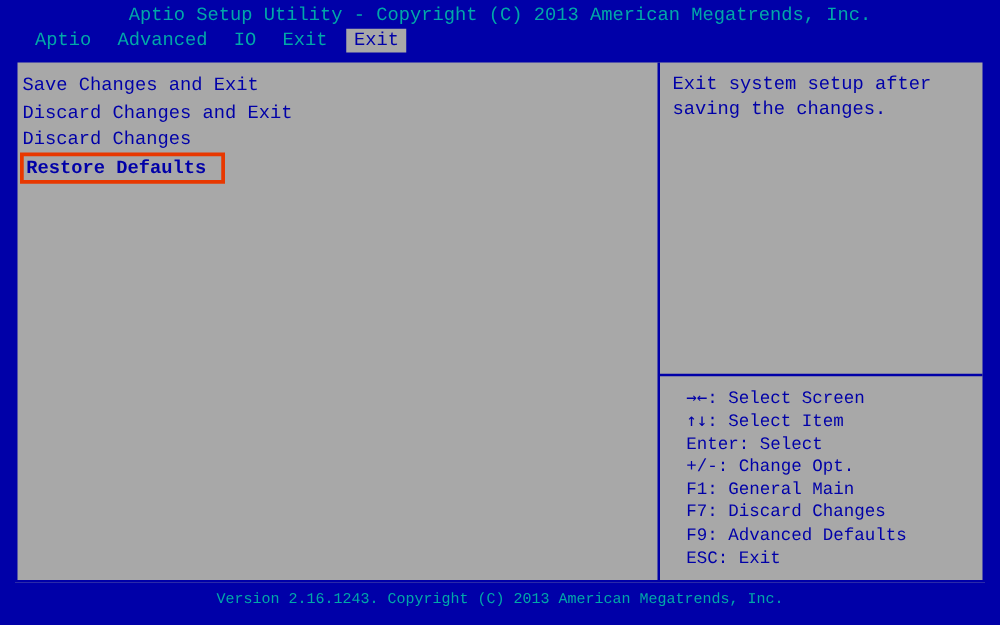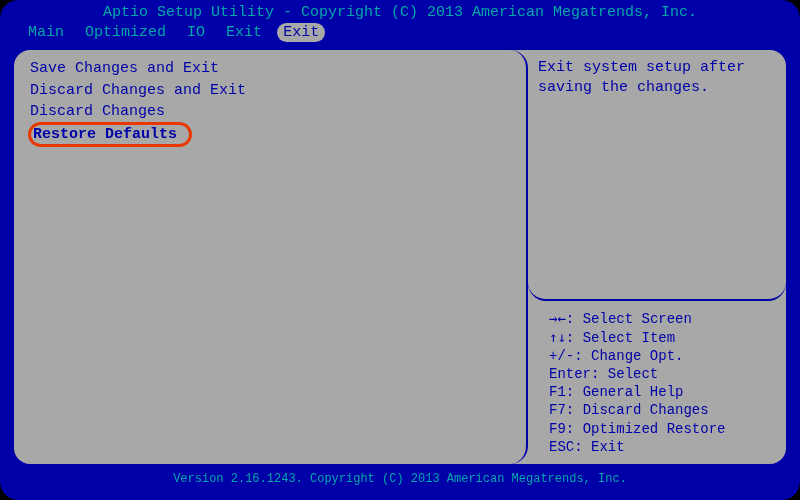--- a/index.html
+++ b/index.html
@@ -1,15 +1,15 @@
 <!DOCTYPE html>
 <html><head>
   <meta charset="utf-8">
   <style>
-    * { margin: 0; padding: 0; box-sizing: border-box; border-radius: 18px; }
+    * { margin: 0; padding: 0; box-sizing: border-box; }
     body {
       width: 800px;
       height: 500px;
       background: #000;
       font-family: 'Courier New', monospace;
       font-size: 15px;
       overflow: hidden;
     }
     .bios-container {
       width: 800px;
@@ -38,21 +38,21 @@
     }
     .main-area {
       display: flex;
       margin: 0 12px;
       height: 418px;
       background: #A8A8A8;
       border: 2px solid #0000A8;
     }
     .left-panel {
       flex: 1;
-      padding: 8px 16px;
+      padding: 8px 4px;
       color: #0000A8;
       border-right: 2px solid #0000A8;
     }
     .option {
       padding: 1px 0;
       cursor: pointer;
       line-height: 1.3;
     }
     .option.highlighted {
       border: 3px solid #E83800;
@@ -93,44 +93,44 @@
       font-family: monospace;
     }
   </style>
 </head>
 <body>
 
 <div class="bios-container">
   <div class="title-bar">Aptio Setup Utility - Copyright (C) 2013 American Megatrends, Inc.</div>
 
   <div class="menu-bar">
-    <span class="menu-item">Main</span>
-    <span class="menu-item">Optimized</span>
+    <span class="menu-item">Aptio</span>
+    <span class="menu-item">Advanced</span>
     <span class="menu-item">IO</span>
     <span class="menu-item">Exit</span>
     <span class="menu-item active">Exit</span>
   </div>
 
   <div class="main-area">
     <div class="left-panel">
       <div class="option">Save Changes and Exit</div>
       <div class="option">Discard Changes and Exit</div>
       <div class="option">Discard Changes</div>
       <div><span class="option highlighted">Restore Defaults</span></div>
     </div>
 
     <div class="right-panel">
       <div class="help-text">Exit system setup after saving the changes.</div>
       <div class="key-hints">
         <div class="key-hint-row"><span class="arrows">→←</span>: <span>Select Screen</span></div>
         <div class="key-hint-row"><span class="arrows">↑↓</span>: <span>Select Item</span></div>
+        <div class="key-hint-row"><span>Enter</span>: <span>Select</span></div>
         <div class="key-hint-row"><span>+/-</span>: <span>Change Opt.</span></div>
-        <div class="key-hint-row"><span>Enter</span>: <span>Select</span></div>
-        <div class="key-hint-row"><span>F1</span>: <span>General Help</span></div>
+        <div class="key-hint-row"><span>F1</span>: <span>General Main</span></div>
         <div class="key-hint-row"><span>F7</span>: <span>Discard Changes</span></div>
-        <div class="key-hint-row"><span>F9</span>: <span>Optimized Restore</span></div>
+        <div class="key-hint-row"><span>F9</span>: <span>Advanced Defaults</span></div>
         <div class="key-hint-row"><span>ESC</span>: <span>Exit</span></div>
       </div>
     </div>
   </div>
 
   <div class="footer">Version 2.16.1243. Copyright (C) 2013 American Megatrends, Inc.</div>
 </div>
 
 </body></html>

